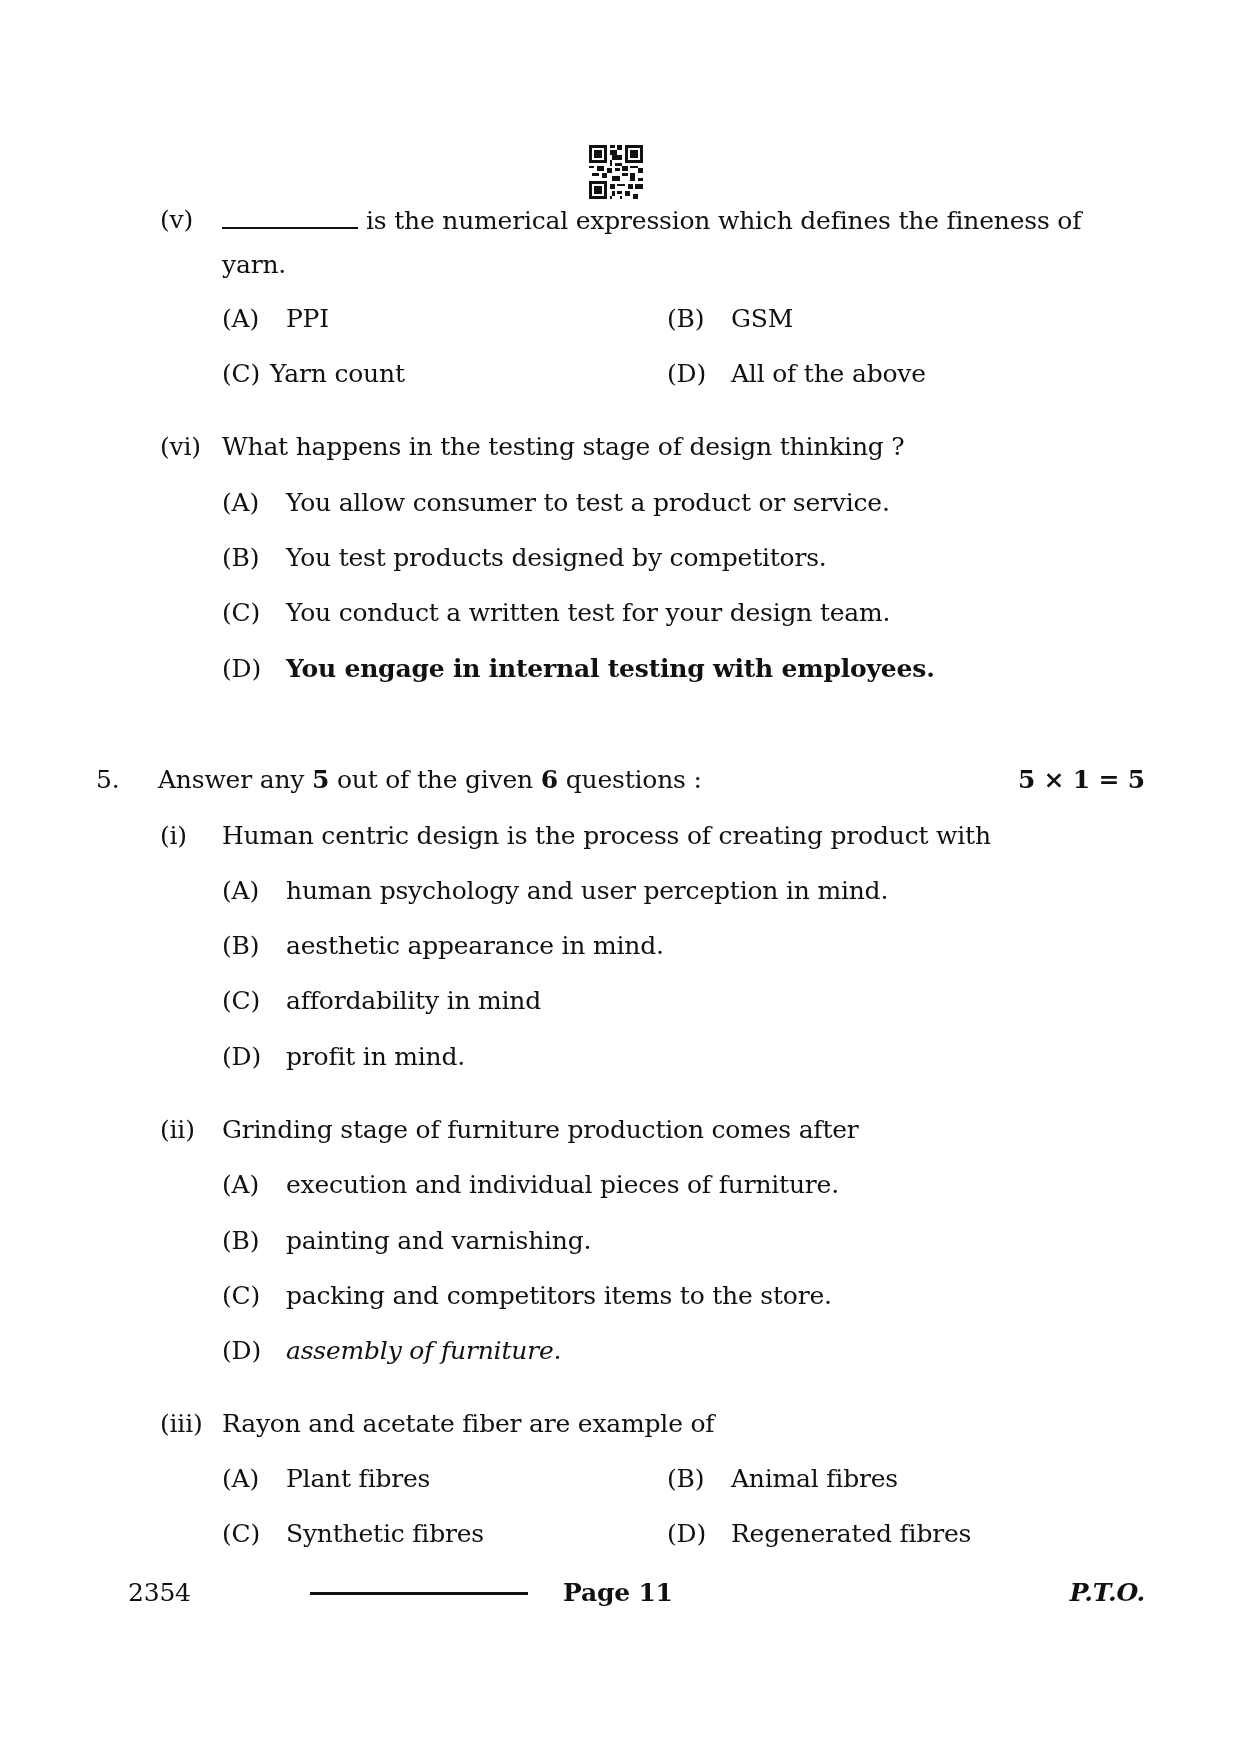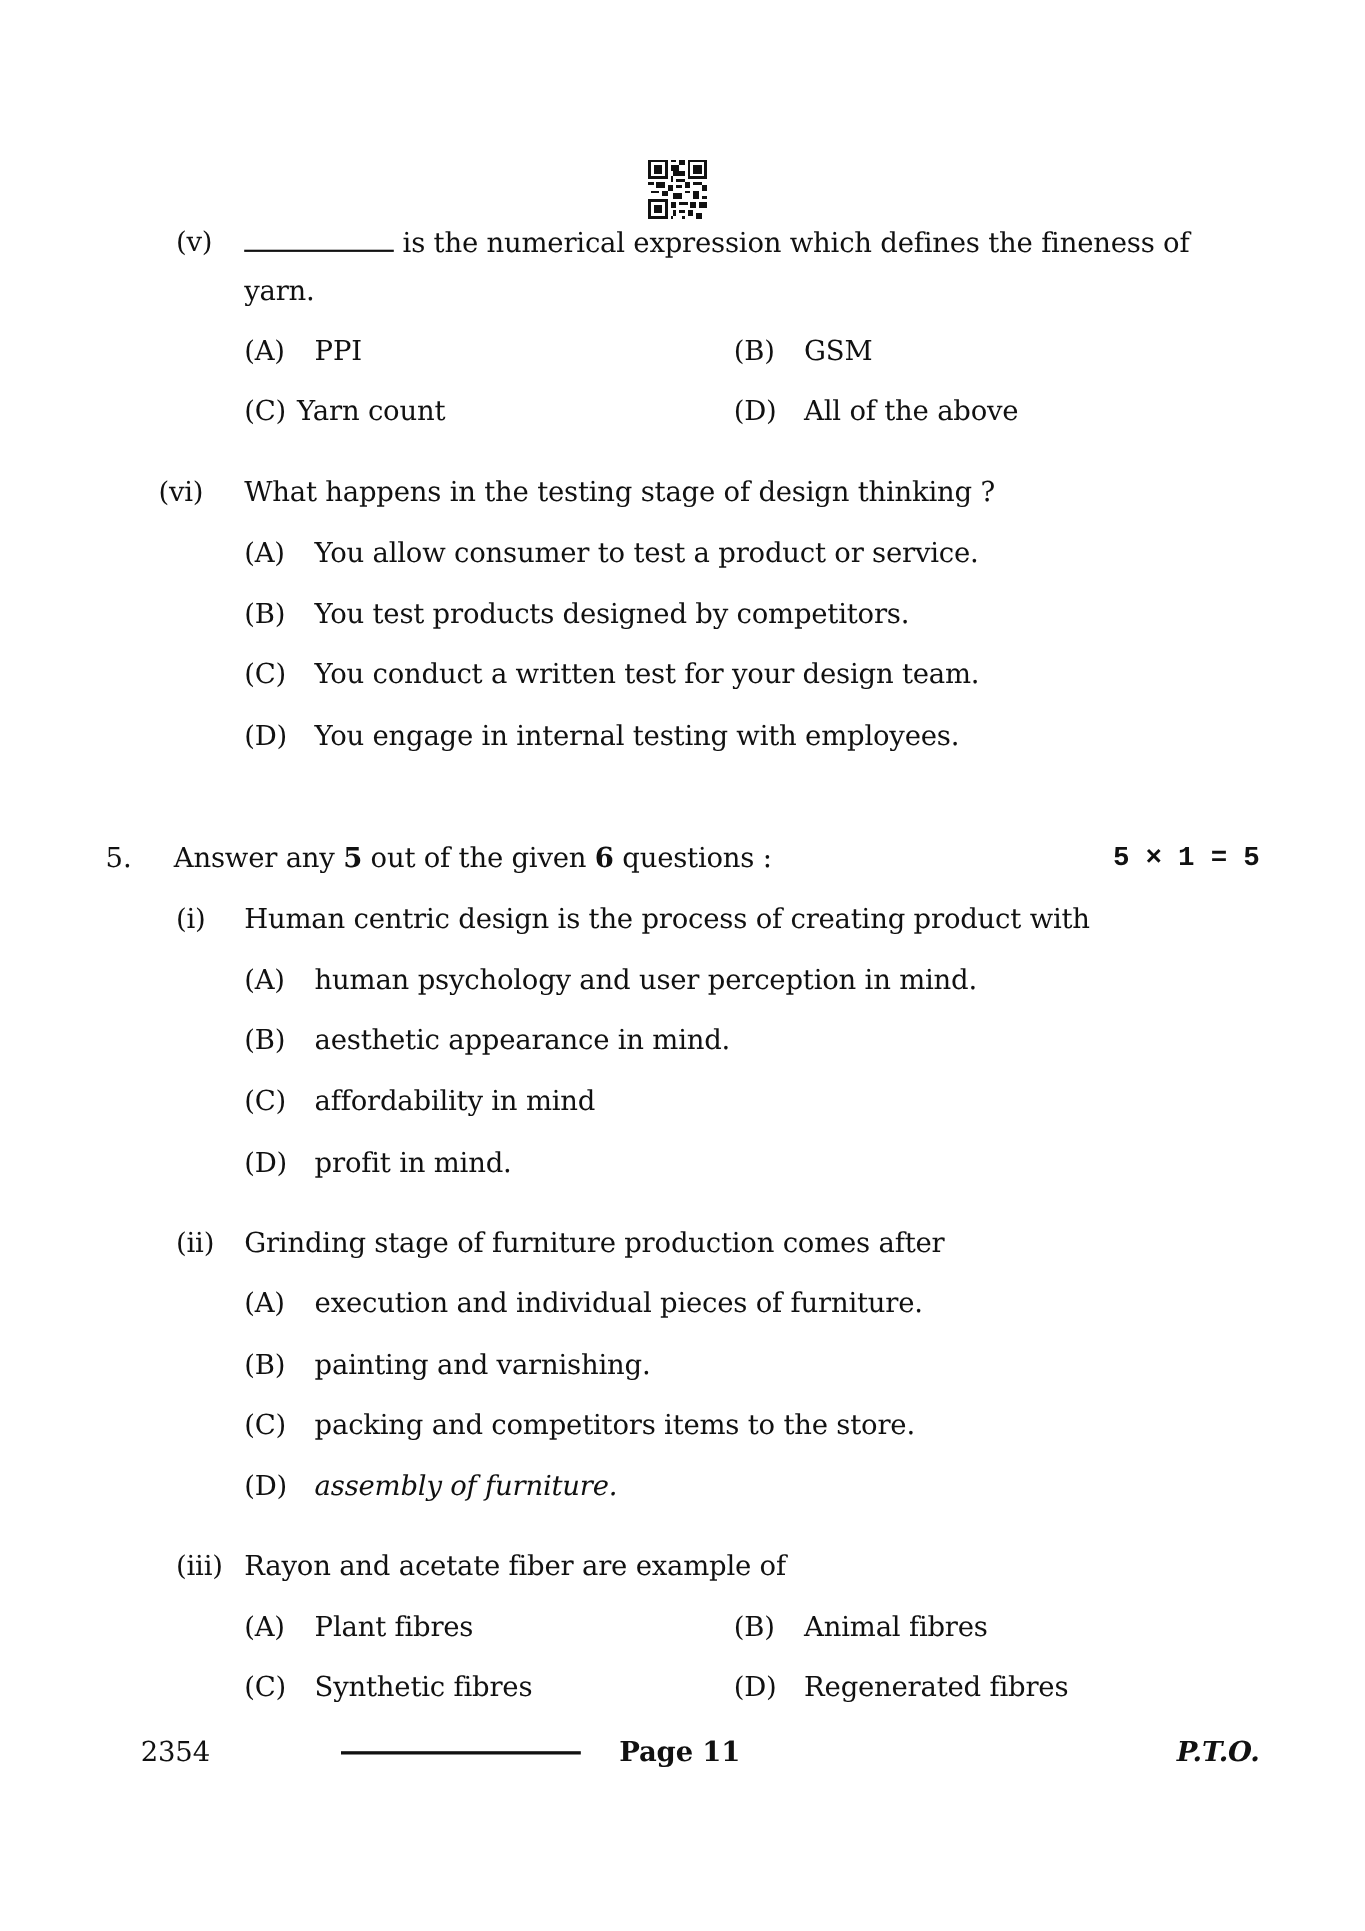--- a/index.html
+++ b/index.html
@@ -70,37 +70,37 @@
   <span class="abs t" style="left:667px; top:304px;">(B)</span>
   <span class="abs t" style="left:731px; top:304px;">GSM</span>
 
   <span class="abs t" style="left:222px; top:359px;">(C)</span>
   <span class="abs t" style="left:270px; top:359px;">Yarn count</span>
   <span class="abs t" style="left:667px; top:359px;">(D)</span>
   <span class="abs t" style="left:731px; top:359px;">All of the above</span>
 </div>
 
 <div>
-  <span class="abs t" style="left:144px; top:432px;">(vi)</span>
+  <span class="abs t" style="left:160px; top:432px;">(vi)</span>
   <span class="abs t" style="left:222px; top:432px;text-align:right;">What happens in the testing stage of design thinking ?</span>
 
   <span class="abs t" style="left:222px; top:488px;">(A)</span>
   <span class="abs t" style="left:286px; top:488px;">You allow consumer to test a product or service.</span>
   <span class="abs t" style="left:222px; top:543px;">(B)</span>
   <span class="abs t" style="left:286px; top:543px;">You test products designed by competitors.</span>
   <span class="abs t" style="left:222px; top:598px;">(C)</span>
   <span class="abs t" style="left:286px; top:598px;">You conduct a written test for your design team.</span>
   <span class="abs t" style="left:222px; top:654px;">(D)</span>
-  <span class="abs t" style="left:286px; top:654px;">You engage in internal testing with employees.</span>
+  <span class="abs t" style="left:286px; top:654px;font-weight:bold;">You engage in internal testing with employees.</span>
 </div>
 
 <div>
   <span class="abs t" style="left:96px; top:765px;">5.</span>
   <span class="abs t" style="left:158px; top:765px;"><span>Answer any </span><b>5</b><span> out of the given </span><b>6</b><span> questions :</span></span>
-  <span class="abs t" style="right:96px; top:765px; font-weight:bold;font-family:Liberation Mono, monospace;">5 × 1 = 5</span>
+  <span class="abs t" style="right:96px; top:765px; font-weight:bold;">5 × 1 = 5</span>
 </div>
 
 <div>
   <span class="abs t" style="left:160px; top:821px;">(i)</span>
   <span class="abs t" style="left:222px; top:821px;">Human centric design is the process of creating product with</span>
 
   <span class="abs t" style="left:222px; top:876px;">(A)</span>
   <span class="abs t" style="left:286px; top:876px;">human psychology and user perception in mind.</span>
   <span class="abs t" style="left:222px; top:931px;">(B)</span>
   <span class="abs t" style="left:286px; top:931px;">aesthetic appearance in mind.</span>

